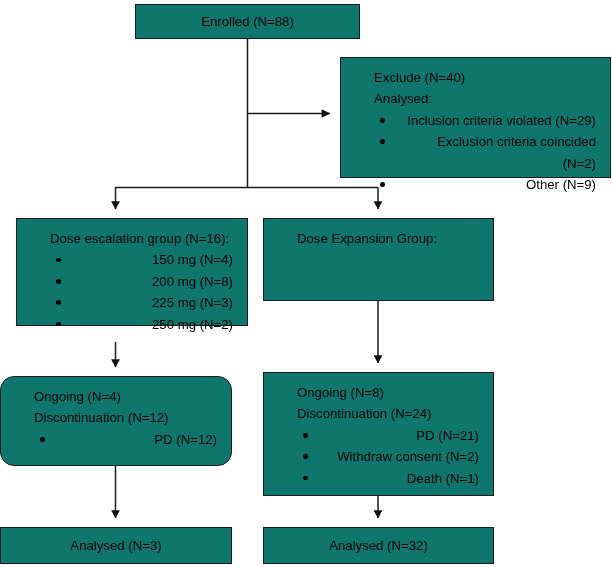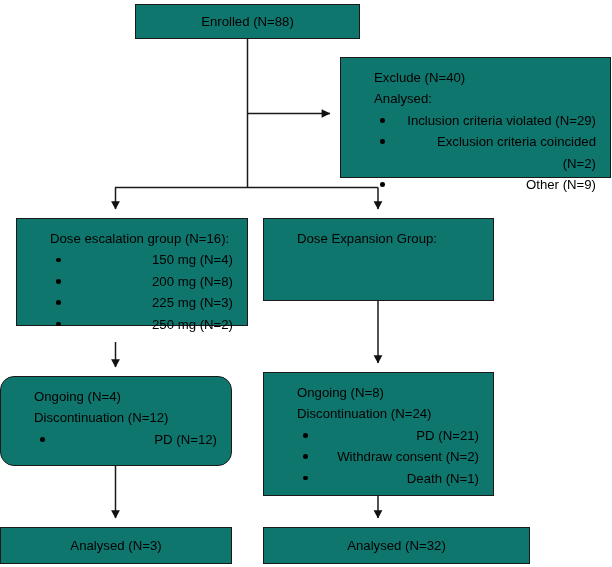--- a/index.html
+++ b/index.html
@@ -83,21 +83,21 @@
   }
 
   
   #node-enrolled       { left: 135px; top: 4px;   width: 225px; height: 35px; }
   #node-exclude        { left: 340px; top: 57px;  width: 271px; height: 121px; }
   #node-escalation     { left: 16px;   top: 218px; width: 232px; height: 108px; }
   #node-expansion      { left: 263px; top: 218px; width: 231px; height: 83px; }
   #node-left-status    { left: 0px;   top: 376px; width: 232px; height: 90px; border-radius: 14px; }
   #node-right-status   { left: 263px; top: 372px; width: 231px; height: 124px; }
   #node-left-analysed  { left: 0px;   top: 527px; width: 232px; height: 37px; }
-  #node-right-analysed { left: 263px; top: 527px; width: 267px; height: 37px; }
+  #node-right-analysed { left: 263px; top: 527px; width: 231px; height: 37px; }
 </style>
 </head>
 <body>
 
 <div id="flow-canvas">
 
   <svg class="connectors" viewBox="0 0 612 567">
     <defs>
       <marker id="arrow-down" markerWidth="10" markerHeight="9" refX="5" refY="8.2" orient="0" markerUnits="userSpaceOnUse">
         <path d="M0.6,0.4 L9.4,0.4 L5,8.6 Z" fill="#111111"></path>

